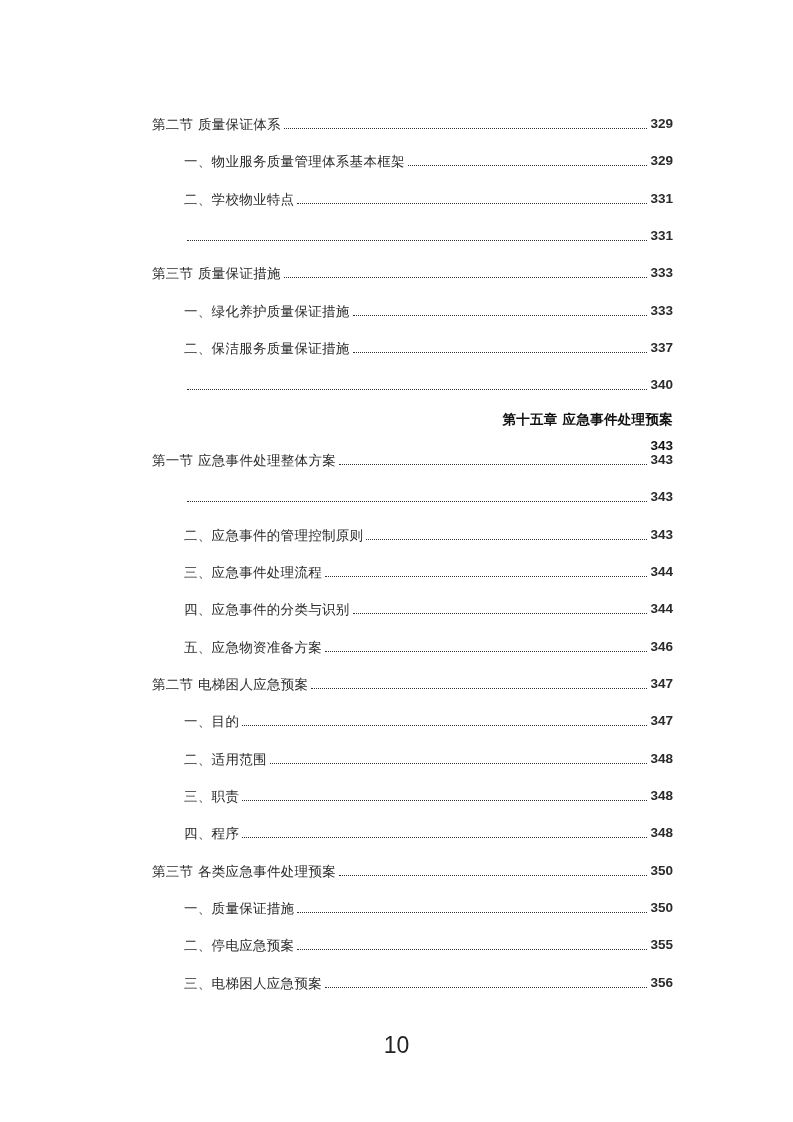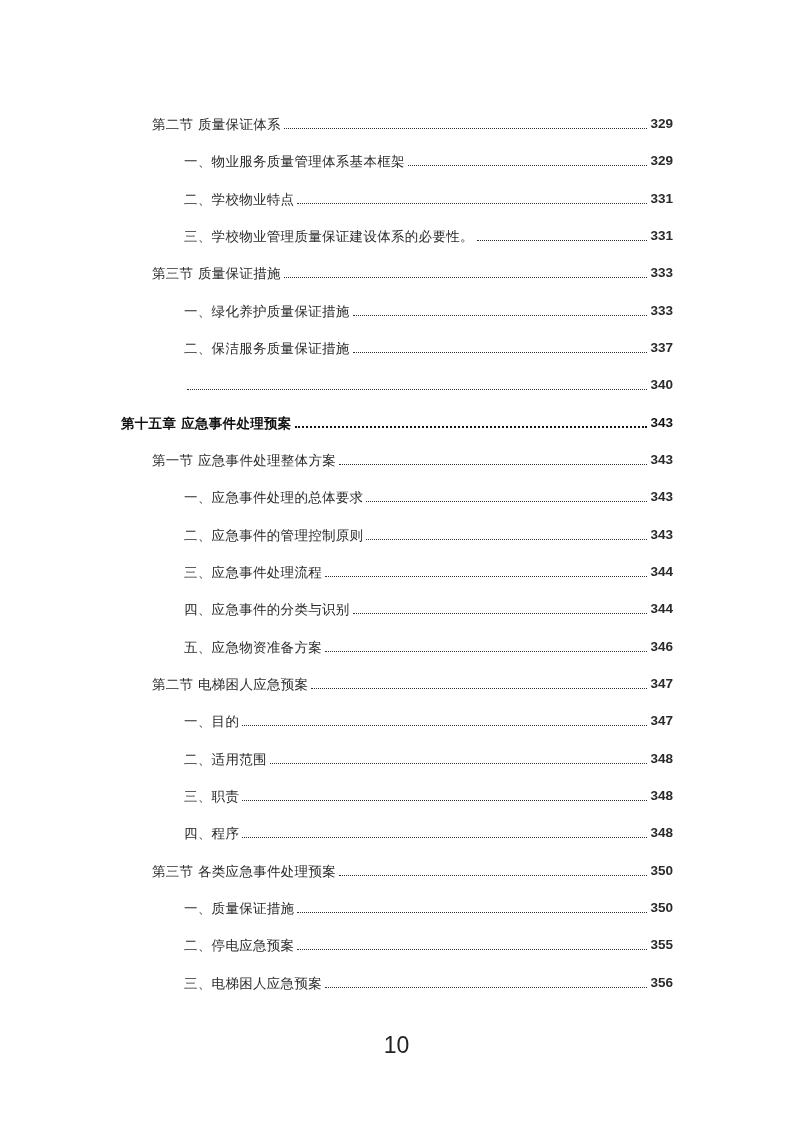--- a/index.html
+++ b/index.html
@@ -9,21 +9,21 @@
       background: #ffffff; color: #222;
       font-family: "DejaVu Sans", "Liberation Sans", sans-serif;
     }
     .toc {
       position: absolute; left: 0; top: 102px; width: 793px;
     }
     .toc-row {
       position: absolute; height: 24px; display: flex; align-items: flex-end;
       font-size: 13.5px; line-height: 20px; color: #2a2a2a;
     }
-    .toc-row.lvl1 { left: 121px; width: 552px; font-weight: bold; color: #111; }
+    .toc-row.lvl1 { left: 121px; width: 552px; font-weight: bold; color: #111; flex-direction: column; }
     .toc-row.lvl2 { left: 152px; width: 521px; }
     .toc-row.lvl3 { left: 184px; width: 489px; }
     .toc-title { white-space: nowrap; flex: 0 0 auto; letter-spacing: 0.3px; }
     .toc-leader {
       flex: 1 1 auto; height: 1px; margin: 0 3px 5px 3px;
       border-bottom: 1.6px dotted #333;
     }
     .toc-row.lvl1 .toc-leader { border-bottom: 2px dotted #111; }
     .toc-page {
       flex: 0 0 auto; white-space: nowrap;
@@ -48,21 +48,20 @@
       <span class="toc-title">一、物业服务质量管理体系基本框架</span>
       <span class="toc-leader"></span>
       <span class="toc-page">329</span>
     </div>
     <div class="toc-row lvl3" style="top:83px">
       <span class="toc-title">二、学校物业特点</span>
       <span class="toc-leader"></span>
       <span class="toc-page">331</span>
     </div>
     <div class="toc-row lvl3" style="top:120px">
-      <span class="toc-title">三、学校物业管理质量保证建设体系的必要性。</span>
       <span class="toc-leader"></span>
       <span class="toc-page">331</span>
     </div>
     <div class="toc-row lvl2" style="top:157px">
       <span class="toc-title">第三节  质量保证措施</span>
       <span class="toc-leader"></span>
       <span class="toc-page">333</span>
     </div>
     <div class="toc-row lvl3" style="top:195px">
       <span class="toc-title">一、绿化养护质量保证措施</span>
@@ -82,21 +81,20 @@
       <span class="toc-title">第十五章  应急事件处理预案</span>
       <span class="toc-leader"></span>
       <span class="toc-page">343</span>
     </div>
     <div class="toc-row lvl2" style="top:344px">
       <span class="toc-title">第一节  应急事件处理整体方案</span>
       <span class="toc-leader"></span>
       <span class="toc-page">343</span>
     </div>
     <div class="toc-row lvl3" style="top:381px">
-      <span class="toc-title">一、应急事件处理的总体要求</span>
       <span class="toc-leader"></span>
       <span class="toc-page">343</span>
     </div>
     <div class="toc-row lvl3" style="top:419px">
       <span class="toc-title">二、应急事件的管理控制原则</span>
       <span class="toc-leader"></span>
       <span class="toc-page">343</span>
     </div>
     <div class="toc-row lvl3" style="top:456px">
       <span class="toc-title">三、应急事件处理流程</span>

